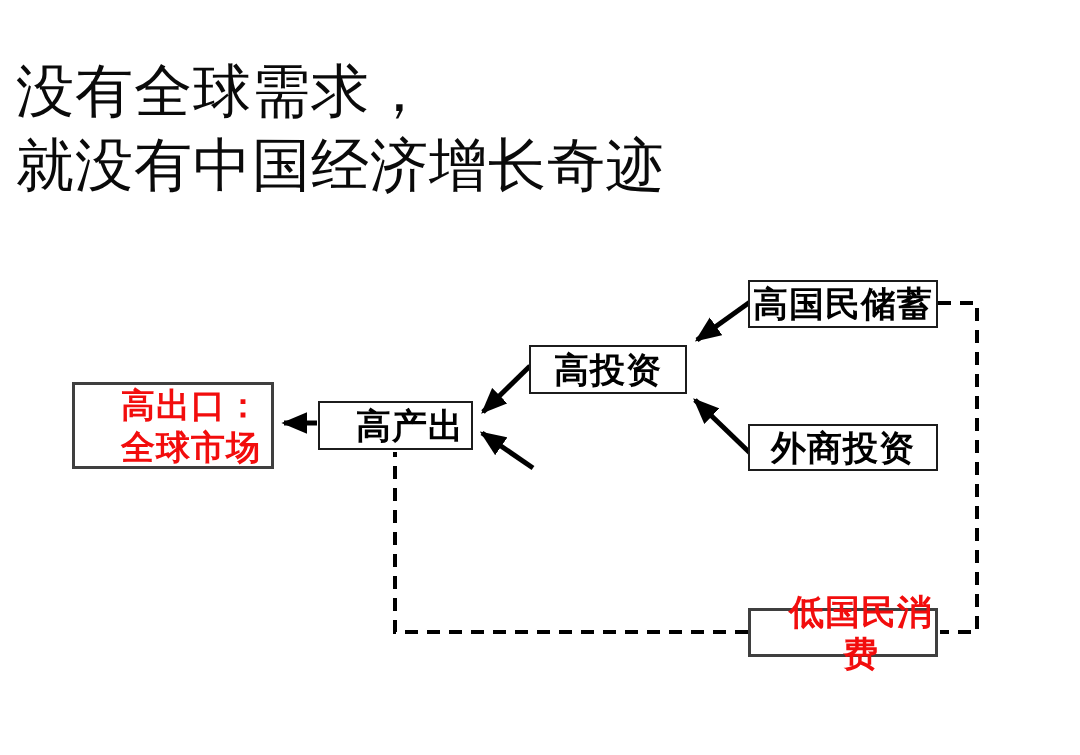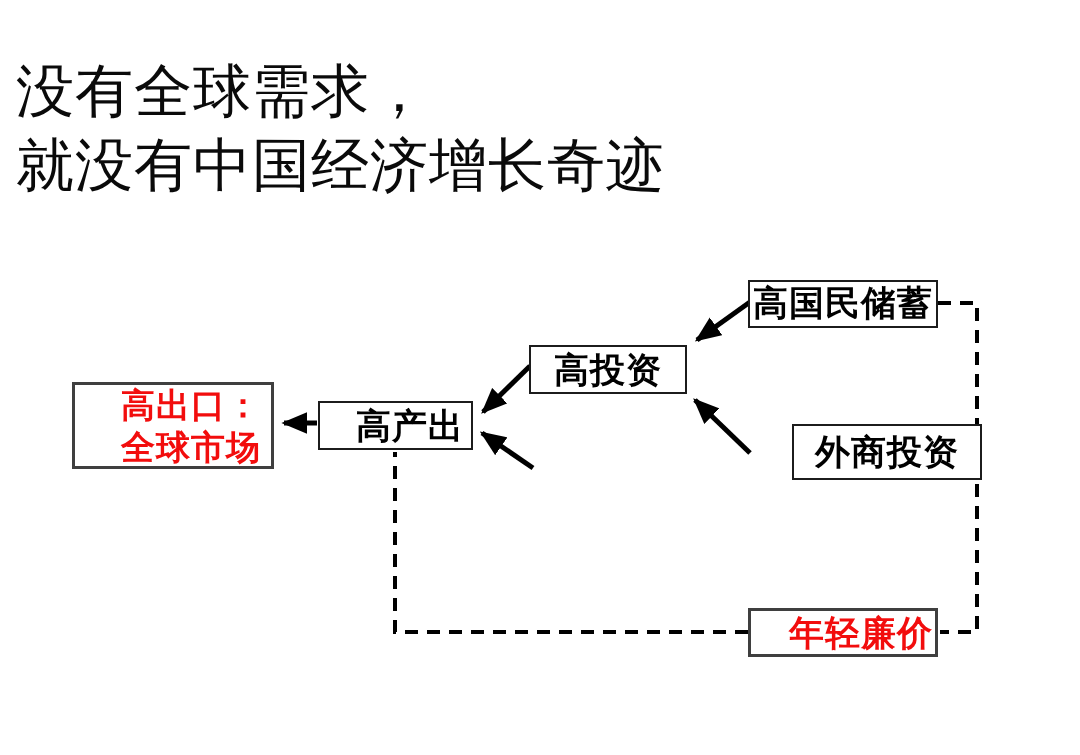--- a/index.html
+++ b/index.html
@@ -55,22 +55,22 @@
     letter-spacing: 1px;
   }
   .node.red {
     border: 3px solid var(--box-border-gray, #3f3f3f);
   }
   .node.red .node-label {
     color: var(--highlight-red, #f20d0d);
     margin-left: 36px;
   }
   
-  .n-high-savings       { left: 748px; top: 280px; width: 190px; height: 48px; font-family: Liberation Serif, serif; }
-  .n-foreign-investment { left: 792px; top: 424px; width: 190px; height: 56px; }
+  .n-high-savings       { left: 748px; top: 280px; width: 190px; height: 48px; }
+  .n-foreign-investment { left: 748px; top: 424px; width: 190px; height: 47px; }
   .n-high-investment    { left: 529px; top: 345px; width: 158px; height: 49px; }
   .n-young-cheap-labor  { left: 529px; top: 453px; width: 158px; height: 89px; }
   .n-high-output        { left: 318px; top: 401px; width: 155px; height: 49px; padding-left: 29px; }
   .n-high-exports       { left: 72px;  top: 382px; width: 202px; height: 87px; }
   .n-low-consumption    { left: 748px; top: 608px; width: 190px; height: 49px; }
   .n-young-cheap-labor .node-label,
   .n-high-exports .node-label { font-size: 34px; }
 </style>
 </head>
 <body>
@@ -113,16 +113,16 @@
   <div class="node n-high-output">
     <span class="node-label">高产出</span>
   </div>
 
   <div class="node red n-high-exports">
     <span class="node-label">高出口：
 全球市场</span>
   </div>
 
   <div class="node red n-low-consumption">
-    <span class="node-label">年轻廉价</span>
+    <span class="node-label">低国民消费</span>
   </div>
 
 </div>
 
 </body></html>

